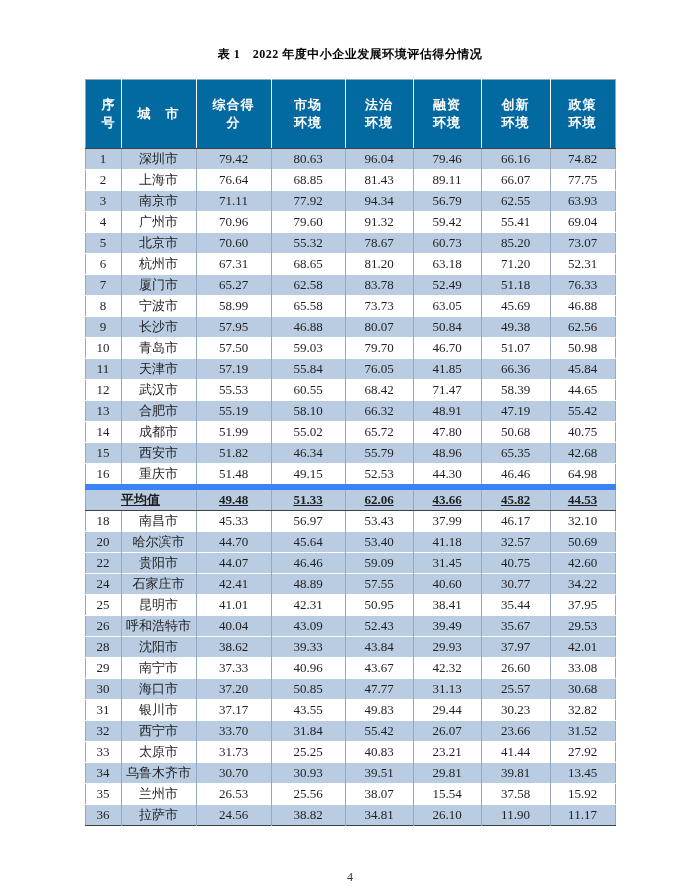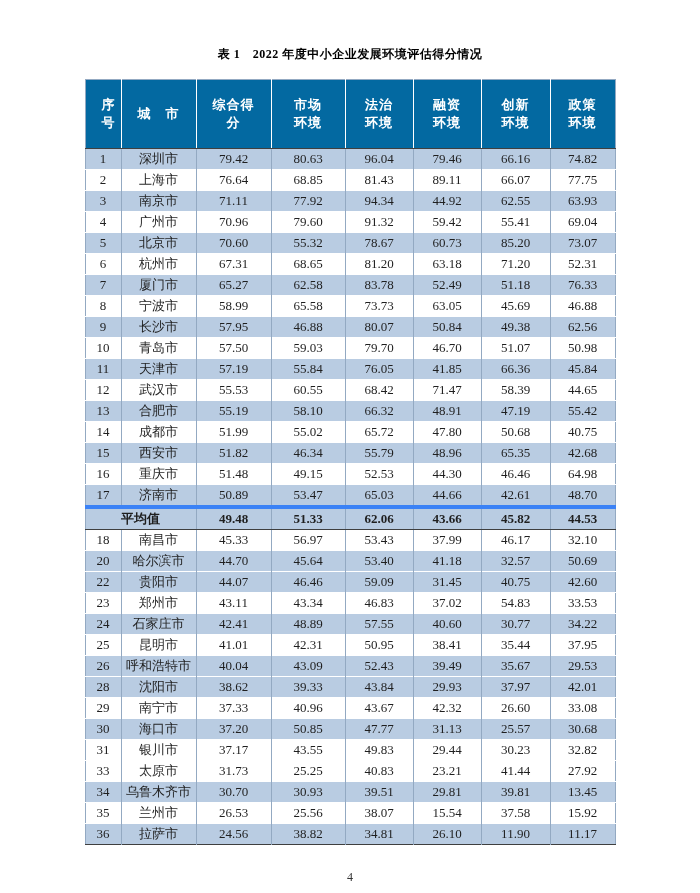--- a/index.html
+++ b/index.html
@@ -34,21 +34,21 @@
   .score-table thead th:first-child { border-left:none; }
   .score-table tbody td {
     height:20px; padding:0 2px; font-size:13px; text-align:center;
     vertical-align:middle; border-left:1px solid #93a9c2;
     border-top:1px solid #ffffff; line-height:1.1;
   }
   .score-table tbody td:first-child { border-left:none; }
   .score-table tbody tr.band td { background:#b9cce2; }
   .score-table tbody tr.avg td {
     font-weight:bold;
-    border-top:4px solid #3b82f6; border-bottom:1px solid #3f3f3f;
+    border-top:6px solid #3b82f6; border-bottom:1px solid #3f3f3f;text-decoration:underline;
   }
   .page-number {
     position:absolute; bottom:8px; left:0; width:100%;
     text-align:center; font-size:12px; color:#333;
   }
 </style>
 </head>
 <body>
 
 <div class="page">
@@ -97,21 +97,21 @@
           <td>89.11</td>
           <td>66.07</td>
           <td>77.75</td>
         </tr>
         <tr class="band">
           <td>3</td>
           <td>南京市</td>
           <td>71.11</td>
           <td>77.92</td>
           <td>94.34</td>
-          <td>44.92</td>
+          <td>56.79</td>
           <td>62.55</td>
           <td>63.93</td>
         </tr>
         <tr>
           <td>4</td>
           <td>广州市</td>
           <td>70.96</td>
           <td>79.60</td>
           <td>91.32</td>
           <td>59.42</td>
@@ -231,30 +231,20 @@
         <tr>
           <td>16</td>
           <td>重庆市</td>
           <td>51.48</td>
           <td>49.15</td>
           <td>52.53</td>
           <td>44.30</td>
           <td>46.46</td>
           <td>64.98</td>
         </tr>
-        <tr class="band">
-          <td>17</td>
-          <td>济南市</td>
-          <td>50.89</td>
-          <td>53.47</td>
-          <td>65.03</td>
-          <td>44.66</td>
-          <td>42.61</td>
-          <td>48.70</td>
-        </tr>
         <tr class="band avg">
           <td colspan="2">平均值</td>
           <td>49.48</td>
           <td>51.33</td>
           <td>62.06</td>
           <td>43.66</td>
           <td>45.82</td>
           <td>44.53</td>
         </tr>
         <tr>
@@ -280,30 +270,20 @@
         <tr class="band">
           <td>22</td>
           <td>贵阳市</td>
           <td>44.07</td>
           <td>46.46</td>
           <td>59.09</td>
           <td>31.45</td>
           <td>40.75</td>
           <td>42.60</td>
         </tr>
-        <tr>
-          <td>23</td>
-          <td>郑州市</td>
-          <td>43.11</td>
-          <td>43.34</td>
-          <td>46.83</td>
-          <td>37.02</td>
-          <td>54.83</td>
-          <td>33.53</td>
-        </tr>
         <tr class="band">
           <td>24</td>
           <td>石家庄市</td>
           <td>42.41</td>
           <td>48.89</td>
           <td>57.55</td>
           <td>40.60</td>
           <td>30.77</td>
           <td>34.22</td>
         </tr>
@@ -360,20 +340,30 @@
         <tr>
           <td>31</td>
           <td>银川市</td>
           <td>37.17</td>
           <td>43.55</td>
           <td>49.83</td>
           <td>29.44</td>
           <td>30.23</td>
           <td>32.82</td>
         </tr>
+        <tr class="band">
+          <td>32</td>
+          <td>西宁市</td>
+          <td>33.70</td>
+          <td>31.84</td>
+          <td>55.42</td>
+          <td>26.07</td>
+          <td>23.66</td>
+          <td>31.52</td>
+        </tr>
         <tr>
           <td>33</td>
           <td>太原市</td>
           <td>31.73</td>
           <td>25.25</td>
           <td>40.83</td>
           <td>23.21</td>
           <td>41.44</td>
           <td>27.92</td>
         </tr>

